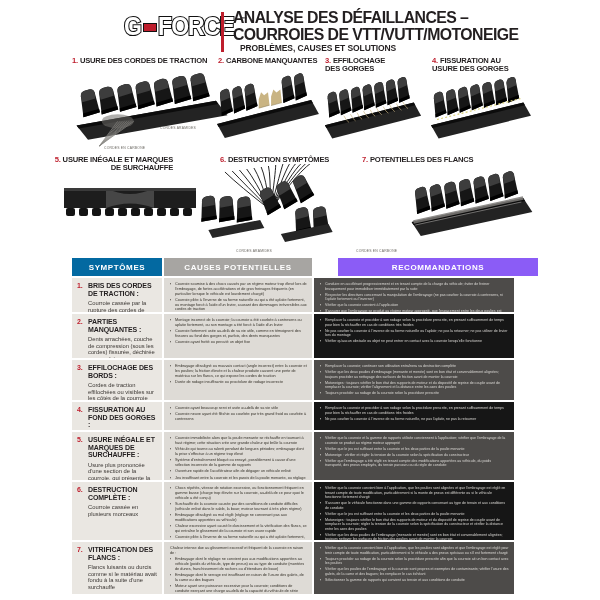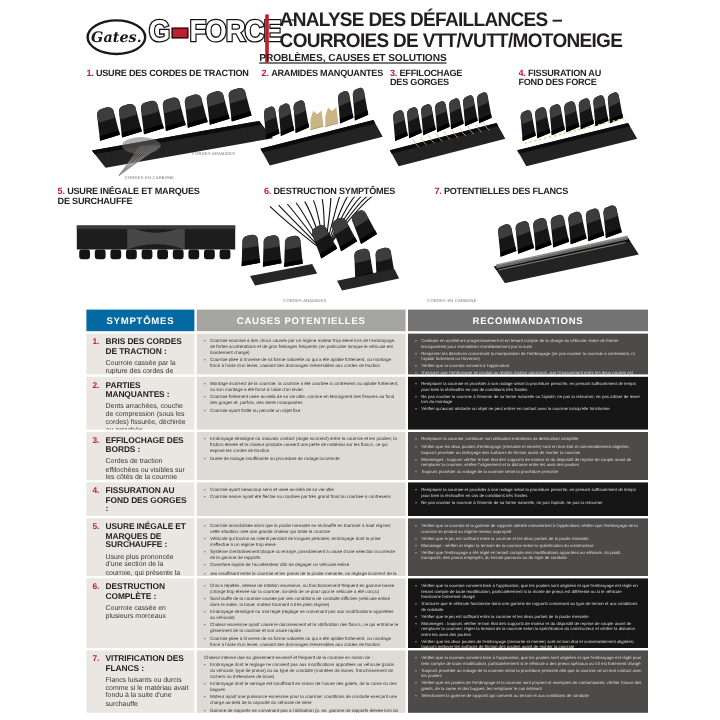--- a/index.html
+++ b/index.html
@@ -11,38 +11,38 @@
       border-radius:50%;display:flex;align-items:center;justify-content:center;background:#fff;}
   .gates-script{font-family:"DejaVu Serif",serif;font-style:italic;font-weight:bold;font-size:12px;color:#1a1a1a;}
   .gforce{position:absolute;left:124px;top:12px;display:flex;align-items:flex-start;}
   .gforce .blk{font-weight:900;font-size:25px;letter-spacing:-1px;color:#fff;
       -webkit-text-stroke:2.2px #111;paint-order:stroke fill;transform:scaleX(.92);transform-origin:left;}
   .gforce .dash{width:12px;height:7px;background:#be1e2d;border:1.5px solid #111;margin:11px 1px 0 1px;}
   .gforce .tm{font-size:6px;font-weight:bold;color:#111;margin-top:4px;}
   .hdr-div{position:absolute;left:221px;top:12px;width:3px;height:40px;background:#be1e2d;}
   .title{position:absolute;left:233px;top:9px;font-weight:900;font-size:16.5px;line-height:16.5px;
       letter-spacing:-.6px;transform:scaleX(.96);transform-origin:left;}
-  .subtitle{position:absolute;left:216px;top:43px;font-weight:bold;font-size:8.5px;letter-spacing:-.1px;text-decoration:underline;}
+  .subtitle{position:absolute;left:240px;top:43px;font-weight:bold;font-size:8.5px;letter-spacing:-.1px;}
   
   .item-label{position:absolute;font-weight:800;font-size:7.6px;line-height:8.4px;letter-spacing:-.2px;}
   .item-label .num{color:#be1e2d;margin-right:2px;}
   .belt{position:absolute;}
   .belt svg{display:block;width:100%;height:100%;}
   .caption{position:absolute;font-size:3.4px;color:#6b6862;letter-spacing:.2px;}
   
   .tbl{position:absolute;left:72px;top:258px;width:460px;}
   .trow{display:flex;gap:2px;margin-bottom:2px;}
   .th{height:18px;display:flex;align-items:center;justify-content:center;color:#fff;
       font-weight:bold;font-size:8px;letter-spacing:.6px;}
   .c-sym{width:90px;flex:none;}
-  .c-cau{width:174px;flex:none;}
+  .c-cau{width:148px;flex:none;}
   .c-rec{width:200px;flex:none;}
   .th.c-sym{background:#0369a1;}
   .th.c-cau{background:#a7a5a2;}
-  .th.c-rec{background:#737373;}
+  .th.c-rec{background:#8b5cf6;margin-left:24px;}
   .cell{overflow:hidden;box-sizing:border-box;}
   .sym-cell{background:#eae7e2;padding:4px 4px 3px 5px;}
   .cau-cell{background:#dedbd6;padding:4px 5px 3px 6px;}
   .rec-cell{color:#e8e6e3;padding:4px 5px 3px 6px;}
   .rec-dark{background:#4d4b49;}
   .rec-black{background:#161616;}
   .sym-head{display:flex;font-weight:800;font-size:7px;line-height:7.6px;letter-spacing:-.1px;}
   .sym-head .n{color:#be1e2d;width:11px;flex:none;}
   .sym-desc{font-size:5.8px;line-height:6.6px;margin-top:3px;margin-left:11px;color:#3a3633;}
   .blist{font-size:3.8px;line-height:4.8px;color:#343028;}
@@ -50,50 +50,47 @@
   .blist .b{position:relative;padding-left:5px;margin-bottom:1.5px;}
   .blist .b::before{content:"\25AA";position:absolute;left:0;top:0;font-size:3.4px;}
   .blist .intro{padding-left:0;margin-bottom:1.5px;}
 </style>
 </head>
 <body>
 
 <div class="page">
 
   <div class="hdr">
-    <div class="gates-oval">
-      <span class="gates-script">Gates.</span>
-    </div>
     <div class="gforce">
       <span class="blk">G</span>
       <span class="dash"></span>
       <span class="blk">FORCE</span>
       <span class="tm">™</span>
     </div>
     <div class="hdr-div"></div>
     <div class="title">
       <div>ANALYSE DES DÉFAILLANCES –</div>
       <div>COURROIES DE VTT/VUTT/MOTONEIGE</div>
     </div>
     <div class="subtitle">PROBLÈMES, CAUSES ET SOLUTIONS</div>
   </div>
 
   <div class="item-label" style="left:72px;top:57px;width:150px;">
     <span class="num">1.</span><span>USURE DES CORDES DE TRACTION</span>
   </div>
   <div class="item-label" style="left:218px;top:57px;width:120px;">
-    <span class="num">2.</span><span>ARAMIDES MANQUANTES</span>
+    <span class="num">2.</span><span>CARBONE MANQUANTES</span>
   </div>
   <div class="item-label" style="left:325px;top:57px;width:70px;">
     <span class="num">3.</span><span>EFFILOCHAGE DES GORGES</span>
   </div>
   <div class="item-label" style="left:432px;top:57px;width:90px;">
-    <span class="num">4.</span><span>FISSURATION AU FOND DES FORCE</span>
-  </div>
-  <div class="item-label" style="left:48px;top:156px;width:125px;">
+    <span class="num">4.</span><span>FISSURATION AU USURE DES GORGES</span>
+  </div>
+  <div class="item-label" style="left:48px;top:156px;width:125px;text-align:right;">
     <span class="num">5.</span><span>USURE INÉGALE ET MARQUES DE SURCHAUFFE</span>
   </div>
   <div class="item-label" style="left:220px;top:156px;width:130px;">
     <span class="num">6.</span><span>DESTRUCTION SYMPTÔMES</span>
   </div>
   <div class="item-label" style="left:362px;top:156px;width:150px;">
     <span class="num">7.</span><span>POTENTIELLES DES FLANCS</span>
   </div>
 
   <div class="belt" style="left:72px;top:68px;width:160px;height:82px;">

